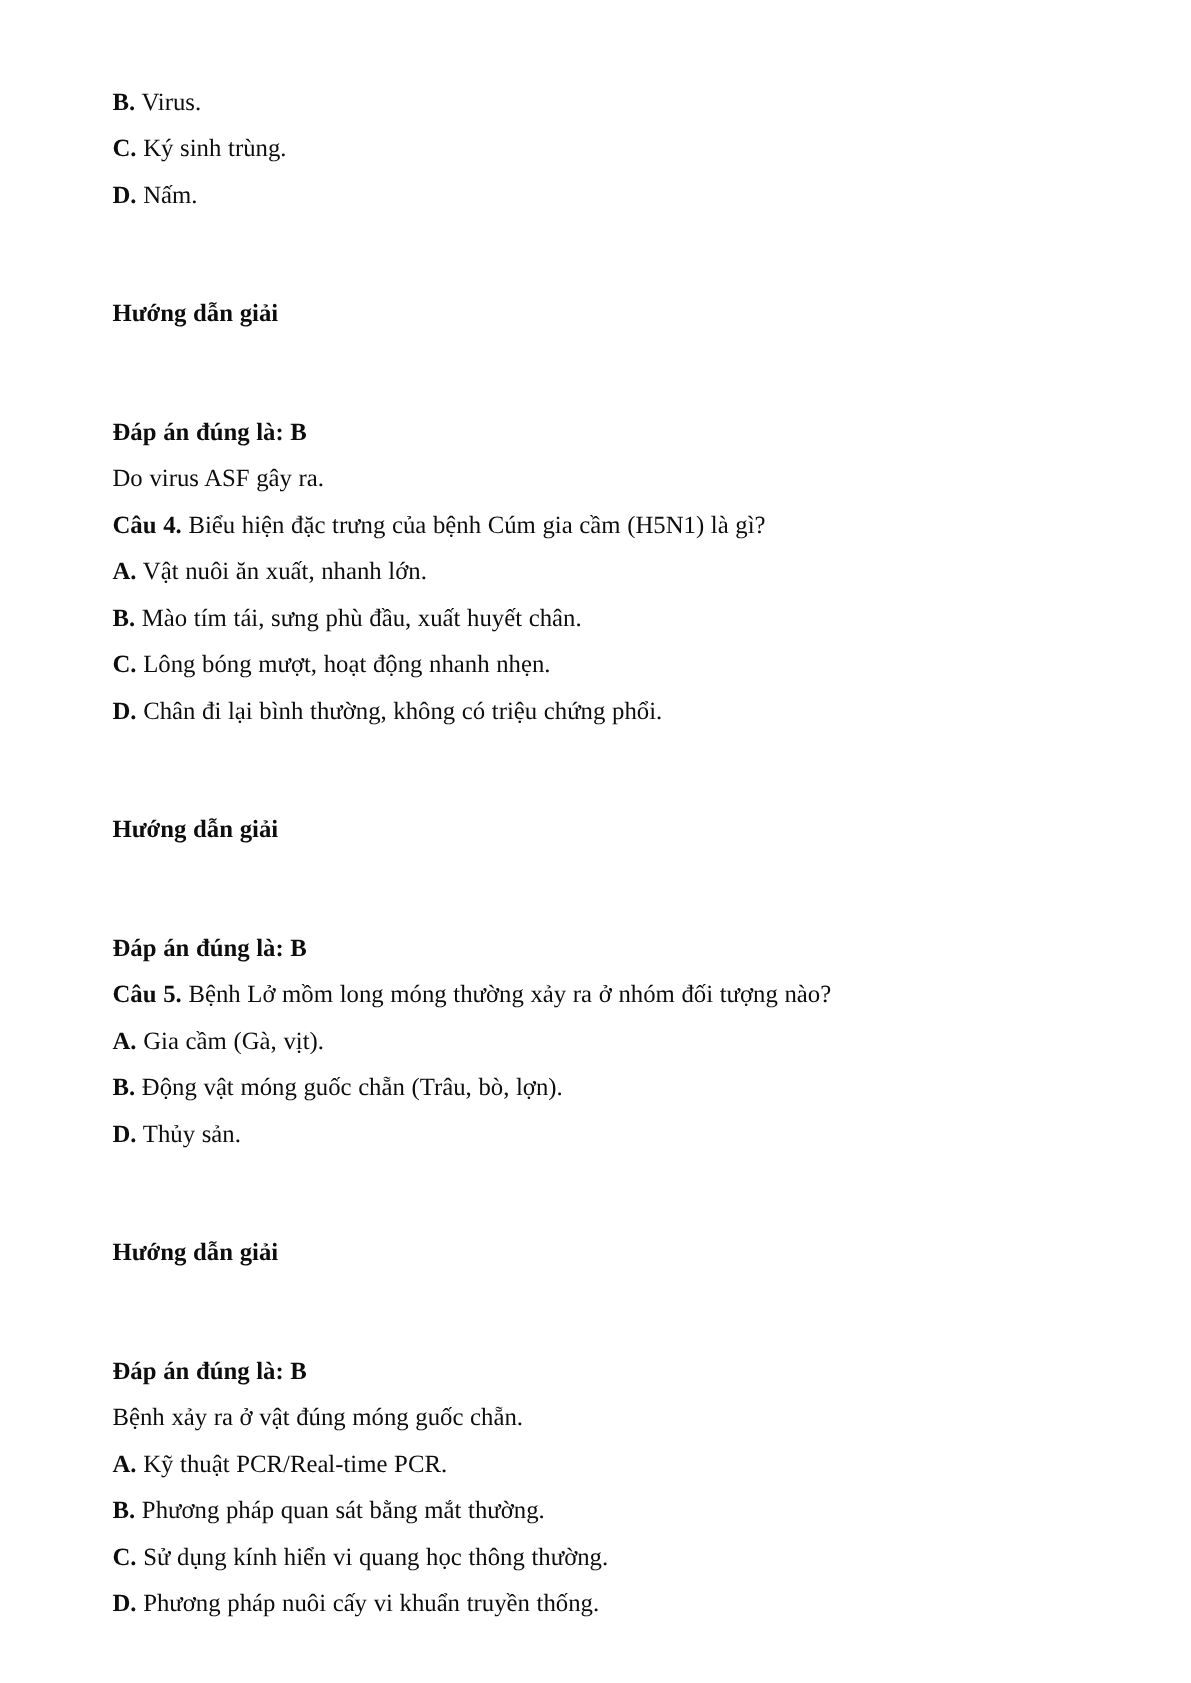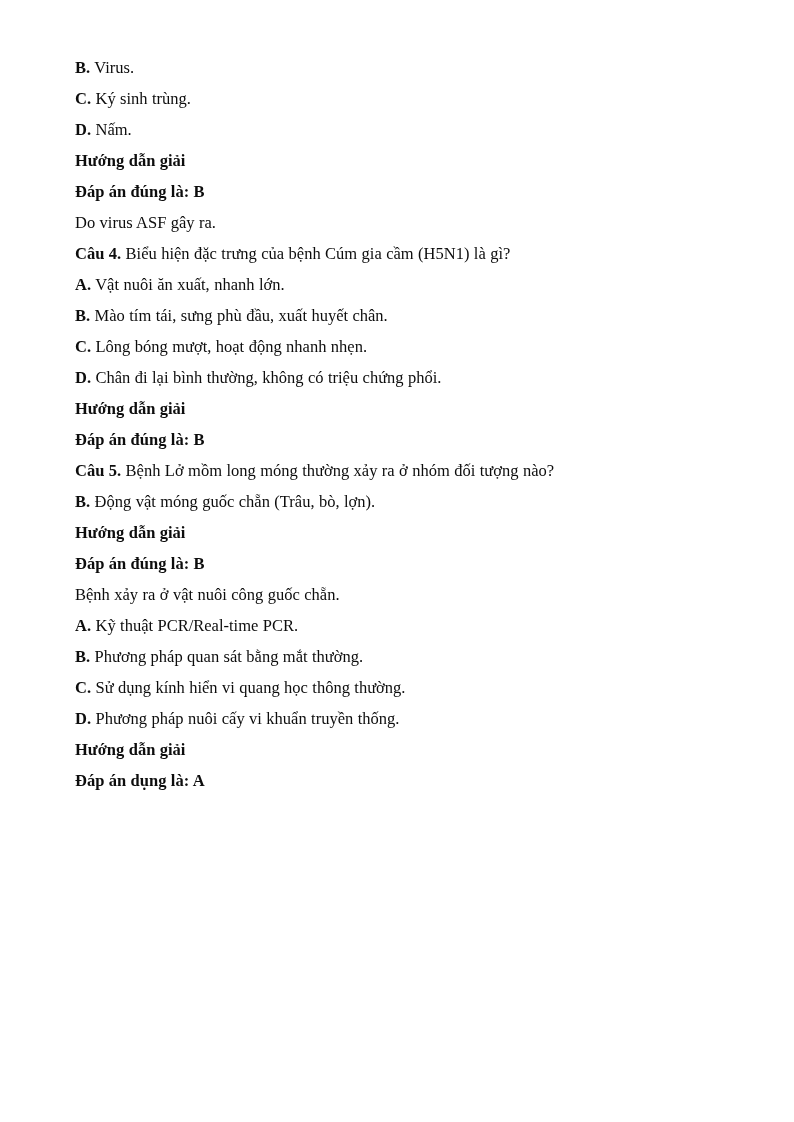--- a/index.html
+++ b/index.html
@@ -35,20 +35,21 @@
     word-spacing: 0.3px;
   }
 
   
   .line .marker {
     font-weight: bold;
   }
 
   .line.bold {
     font-weight: bold;
+    margin-top: 48px;
   }
 
   
   .line .q-prefix {
     font-weight: bold;
   }
 </style>
 </head>
 <body>
 
@@ -61,24 +62,26 @@
       <div class="line bold">Đáp án đúng là: B</div>
       <div class="line">Do virus ASF gây ra.</div>
       <div class="line"><span class="q-prefix">Câu 4.</span> <span>Biểu hiện đặc trưng của bệnh Cúm gia cầm (H5N1) là gì?</span></div>
       <div class="line"><span class="marker">A.</span> <span>Vật nuôi ăn xuất, nhanh lớn.</span></div>
       <div class="line"><span class="marker">B.</span> <span>Mào tím tái, sưng phù đầu, xuất huyết chân.</span></div>
       <div class="line"><span class="marker">C.</span> <span>Lông bóng mượt, hoạt động nhanh nhẹn.</span></div>
       <div class="line"><span class="marker">D.</span> <span>Chân đi lại bình thường, không có triệu chứng phổi.</span></div>
       <div class="line bold">Hướng dẫn giải</div>
       <div class="line bold">Đáp án đúng là: B</div>
       <div class="line"><span class="q-prefix">Câu 5.</span> <span>Bệnh Lở mồm long móng thường xảy ra ở nhóm đối tượng nào?</span></div>
+      <div class="line"><span class="marker">A.</span> <span>Gia cầm (Gà, vịt).</span></div>
       <div class="line"><span class="marker">B.</span> <span>Động vật móng guốc chẵn (Trâu, bò, lợn).</span></div>
+      <div class="line"><span class="marker">D.</span> <span>Thủy sản.</span></div>
       <div class="line bold">Hướng dẫn giải</div>
       <div class="line bold">Đáp án đúng là: B</div>
-      <div class="line">Bệnh xảy ra ở vật nuôi công guốc chẵn.</div>
+      <div class="line">Bệnh xảy ra ở vật đúng móng guốc chẵn.</div>
       <div class="line"><span class="marker">A.</span> <span>Kỹ thuật PCR/Real-time PCR.</span></div>
       <div class="line"><span class="marker">B.</span> <span>Phương pháp quan sát bằng mắt thường.</span></div>
       <div class="line"><span class="marker">C.</span> <span>Sử dụng kính hiển vi quang học thông thường.</span></div>
       <div class="line"><span class="marker">D.</span> <span>Phương pháp nuôi cấy vi khuẩn truyền thống.</span></div>
       <div class="line bold">Hướng dẫn giải</div>
       <div class="line bold">Đáp án dụng là: A</div>
     </div>
 </div>
 
 </body></html>

